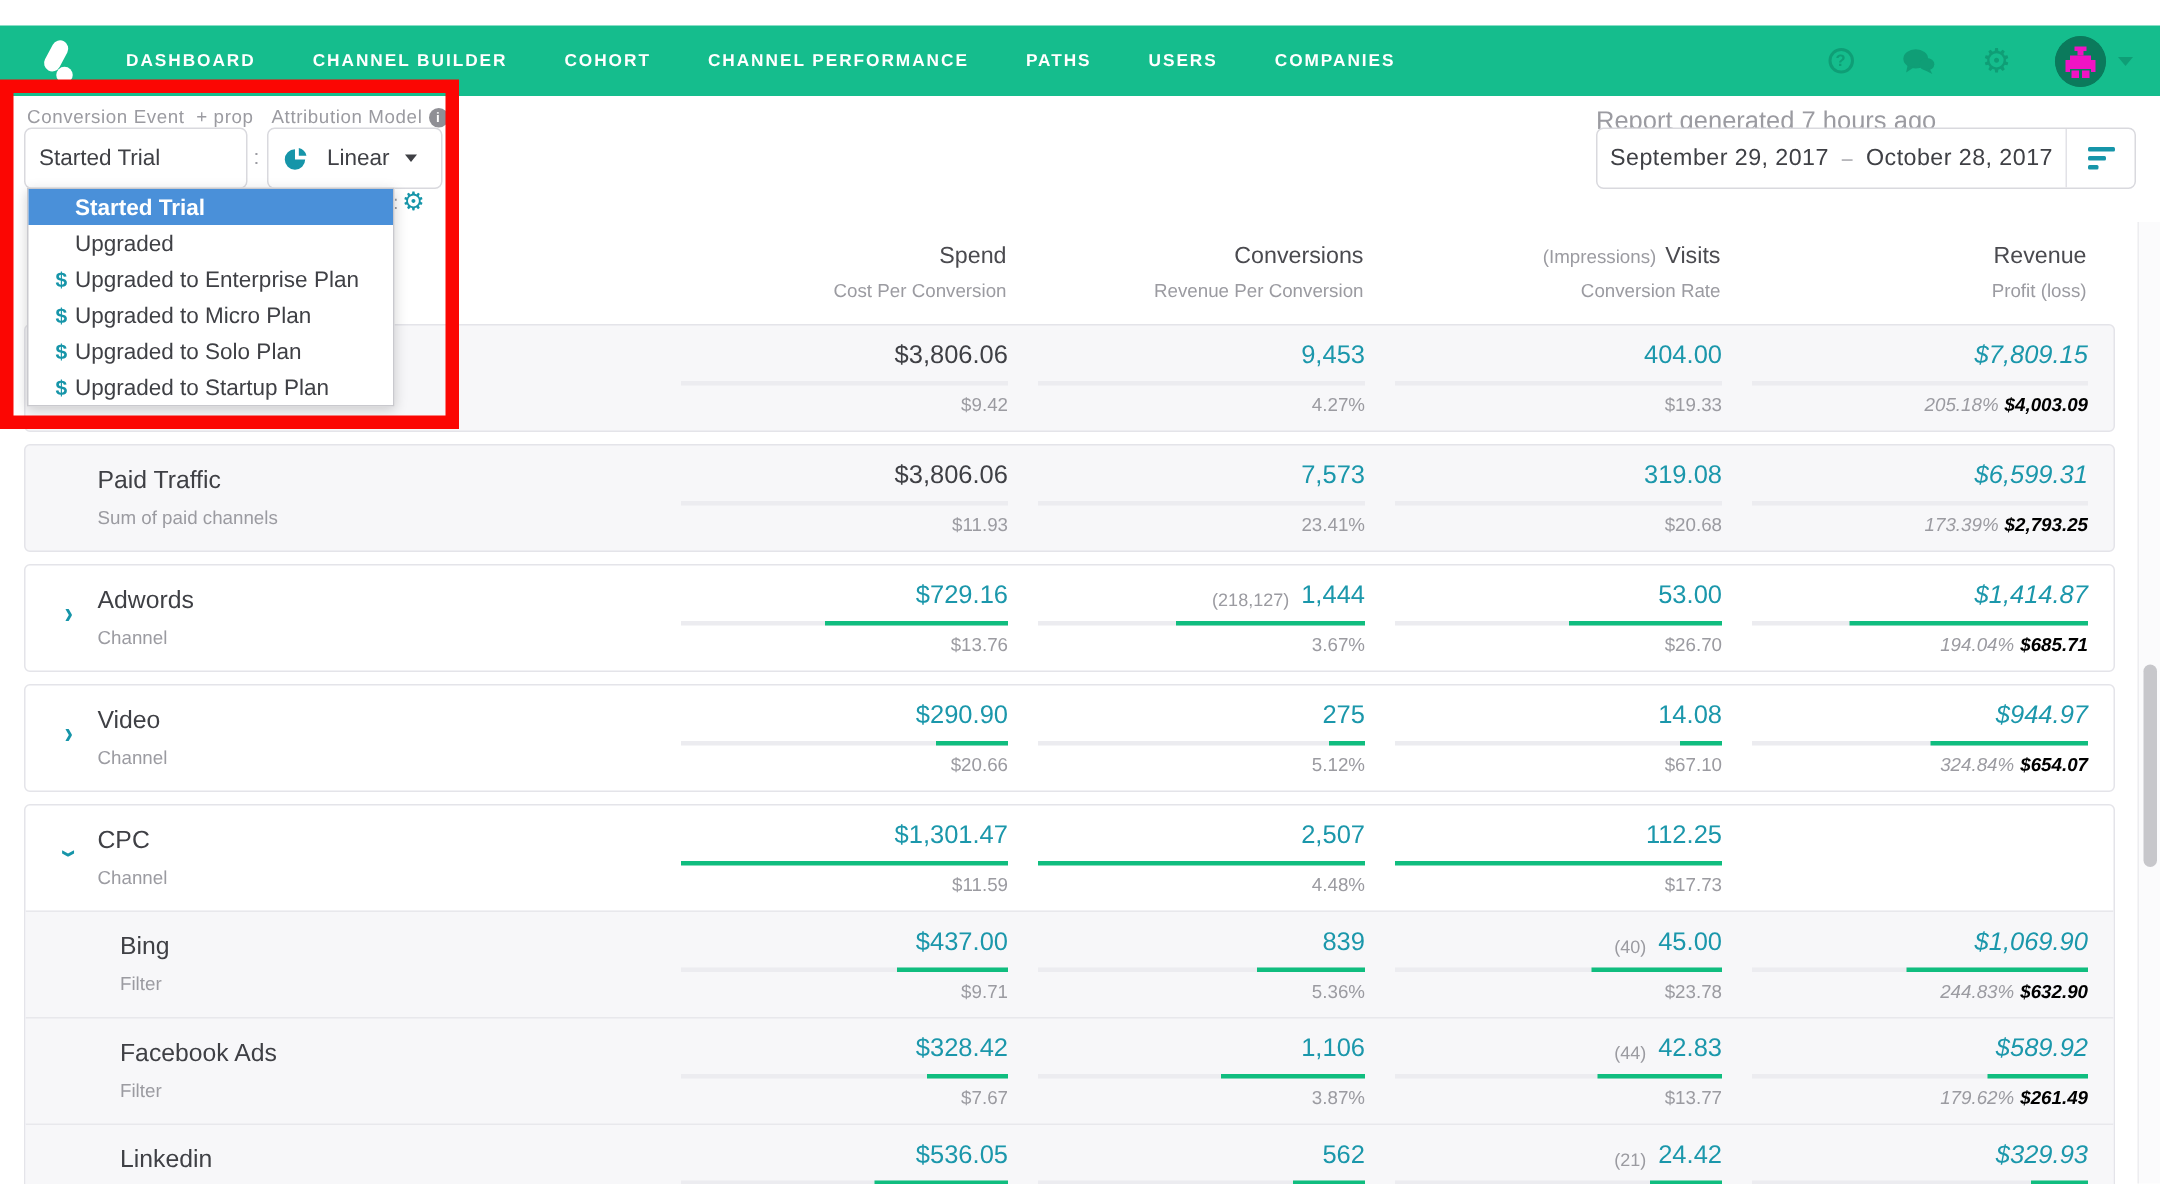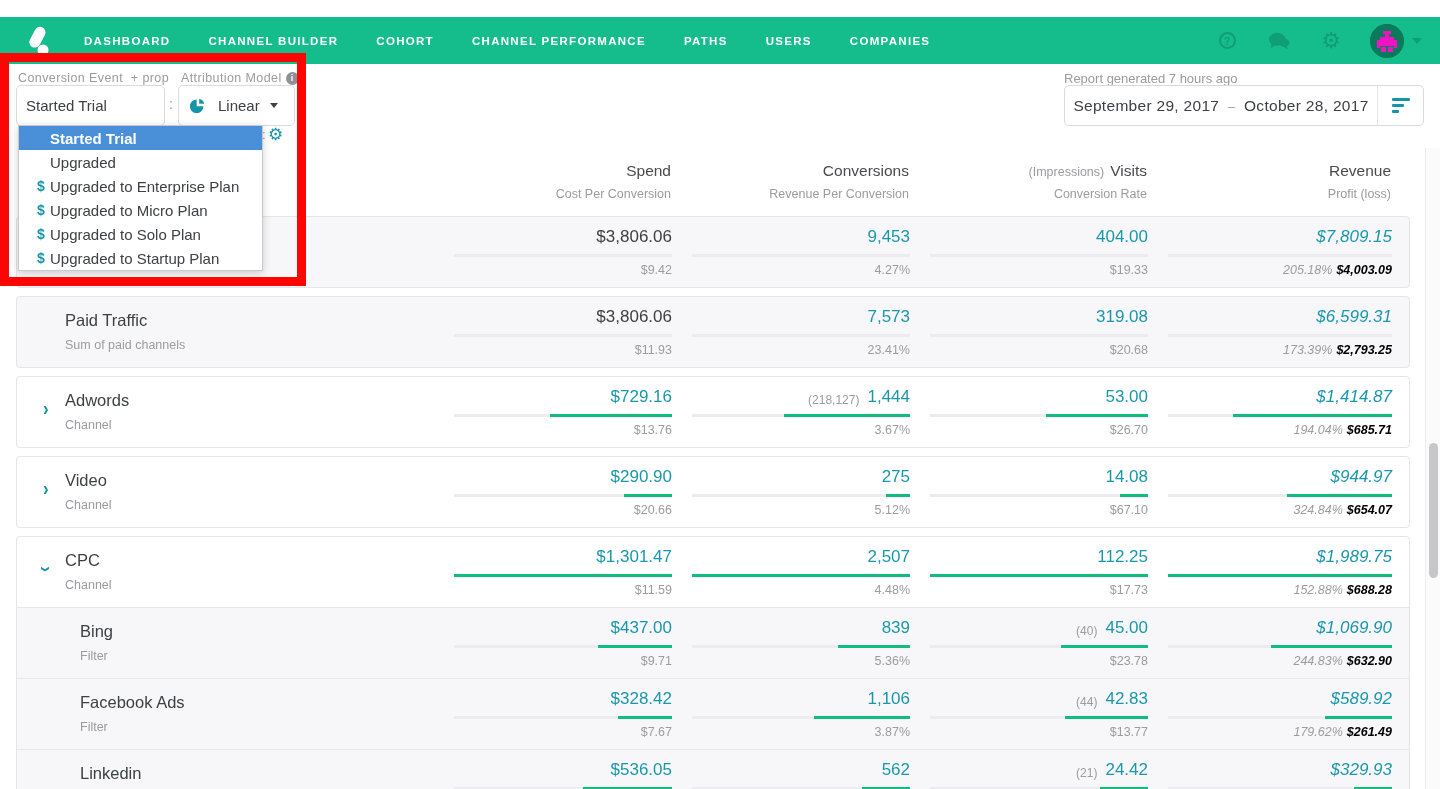--- a/index.html
+++ b/index.html
@@ -37,21 +37,21 @@
   .model-box .pie { width:17px; height:17px; }
   .model-label { font-size:15px; color:#3f4045; margin-left:12px; }
   .model-caret { border-left:4.5px solid transparent; border-right:4.5px solid transparent;
     border-top:5px solid #3f4045; margin-left:10px; }
   .info-ico { display:inline-flex; width:13px; height:13px; border-radius:50%;
     background:#8f8f95; color:#fff; font-size:9px; align-items:center; justify-content:center;
     vertical-align:1px; margin-left:4px; font-weight:bold; }
   .colon2 { position:absolute; left:262px; top:127px; color:#9b9ba1; font-size:13px; z-index:5; }
   .gear-small { position:absolute; left:268px; top:124px; color:#1695a9; font-size:17px; z-index:5; }
 
-  .report-note { position:absolute; left:1064px; top:71px; font-size:13px; color:#9b9ba1; z-index:20; }
+  .report-note { position:absolute; left:1064px; top:71px; font-size:17px; color:#9b9ba1; z-index:20; }
   .date-box { position:absolute; left:1064px; top:85px; width:360px; height:41px;
     border:1px solid #d9d9de; border-radius:5px; background:#fff; display:flex;
     align-items:center; z-index:20; cursor:pointer; }
   .date-text { flex:1; text-align:center; font-size:15.5px; color:#3f4045; letter-spacing:.3px; }
   .date-sep { color:#9b9ba1; font-size:13px; padding:0 4px; }
   .date-filter { width:46px; height:100%; border-left:1px solid #e2e2e7; display:flex;
     flex-direction:column; align-items:center; justify-content:center; gap:3px; cursor:pointer; }
   .date-filter i { display:block; height:3px; background:#1695a9; border-radius:1px; }
 
   
@@ -458,29 +458,20 @@
       </div>
       <div class="cell">
         <div class="val">
             <span class="num teal">112.25</span>
           </div>
         <div class="line">
             <i class="bar" style="width: 100%;"></i>
           </div>
         <div class="csub"><span>$17.73</span></div>
       </div>
-      <div class="cell last">
-        <div class="val">
-            <span class="num teal">$1,989.75</span>
-          </div>
-        <div class="line">
-            <i class="bar" style="width: 100%;"></i>
-          </div>
-        <div class="csub"><span class="ppct">152.88%</span><b class="green">$688.28</b></div>
-      </div>
     </div>
 
     <div class="row shaded">
       <div class="rname indent">
         <div class="rtitle">Bing</div>
         <div class="rsub">Filter</div>
       </div>
       <div class="cell">
         <div class="val">
             <span class="num teal">$437.00</span>

